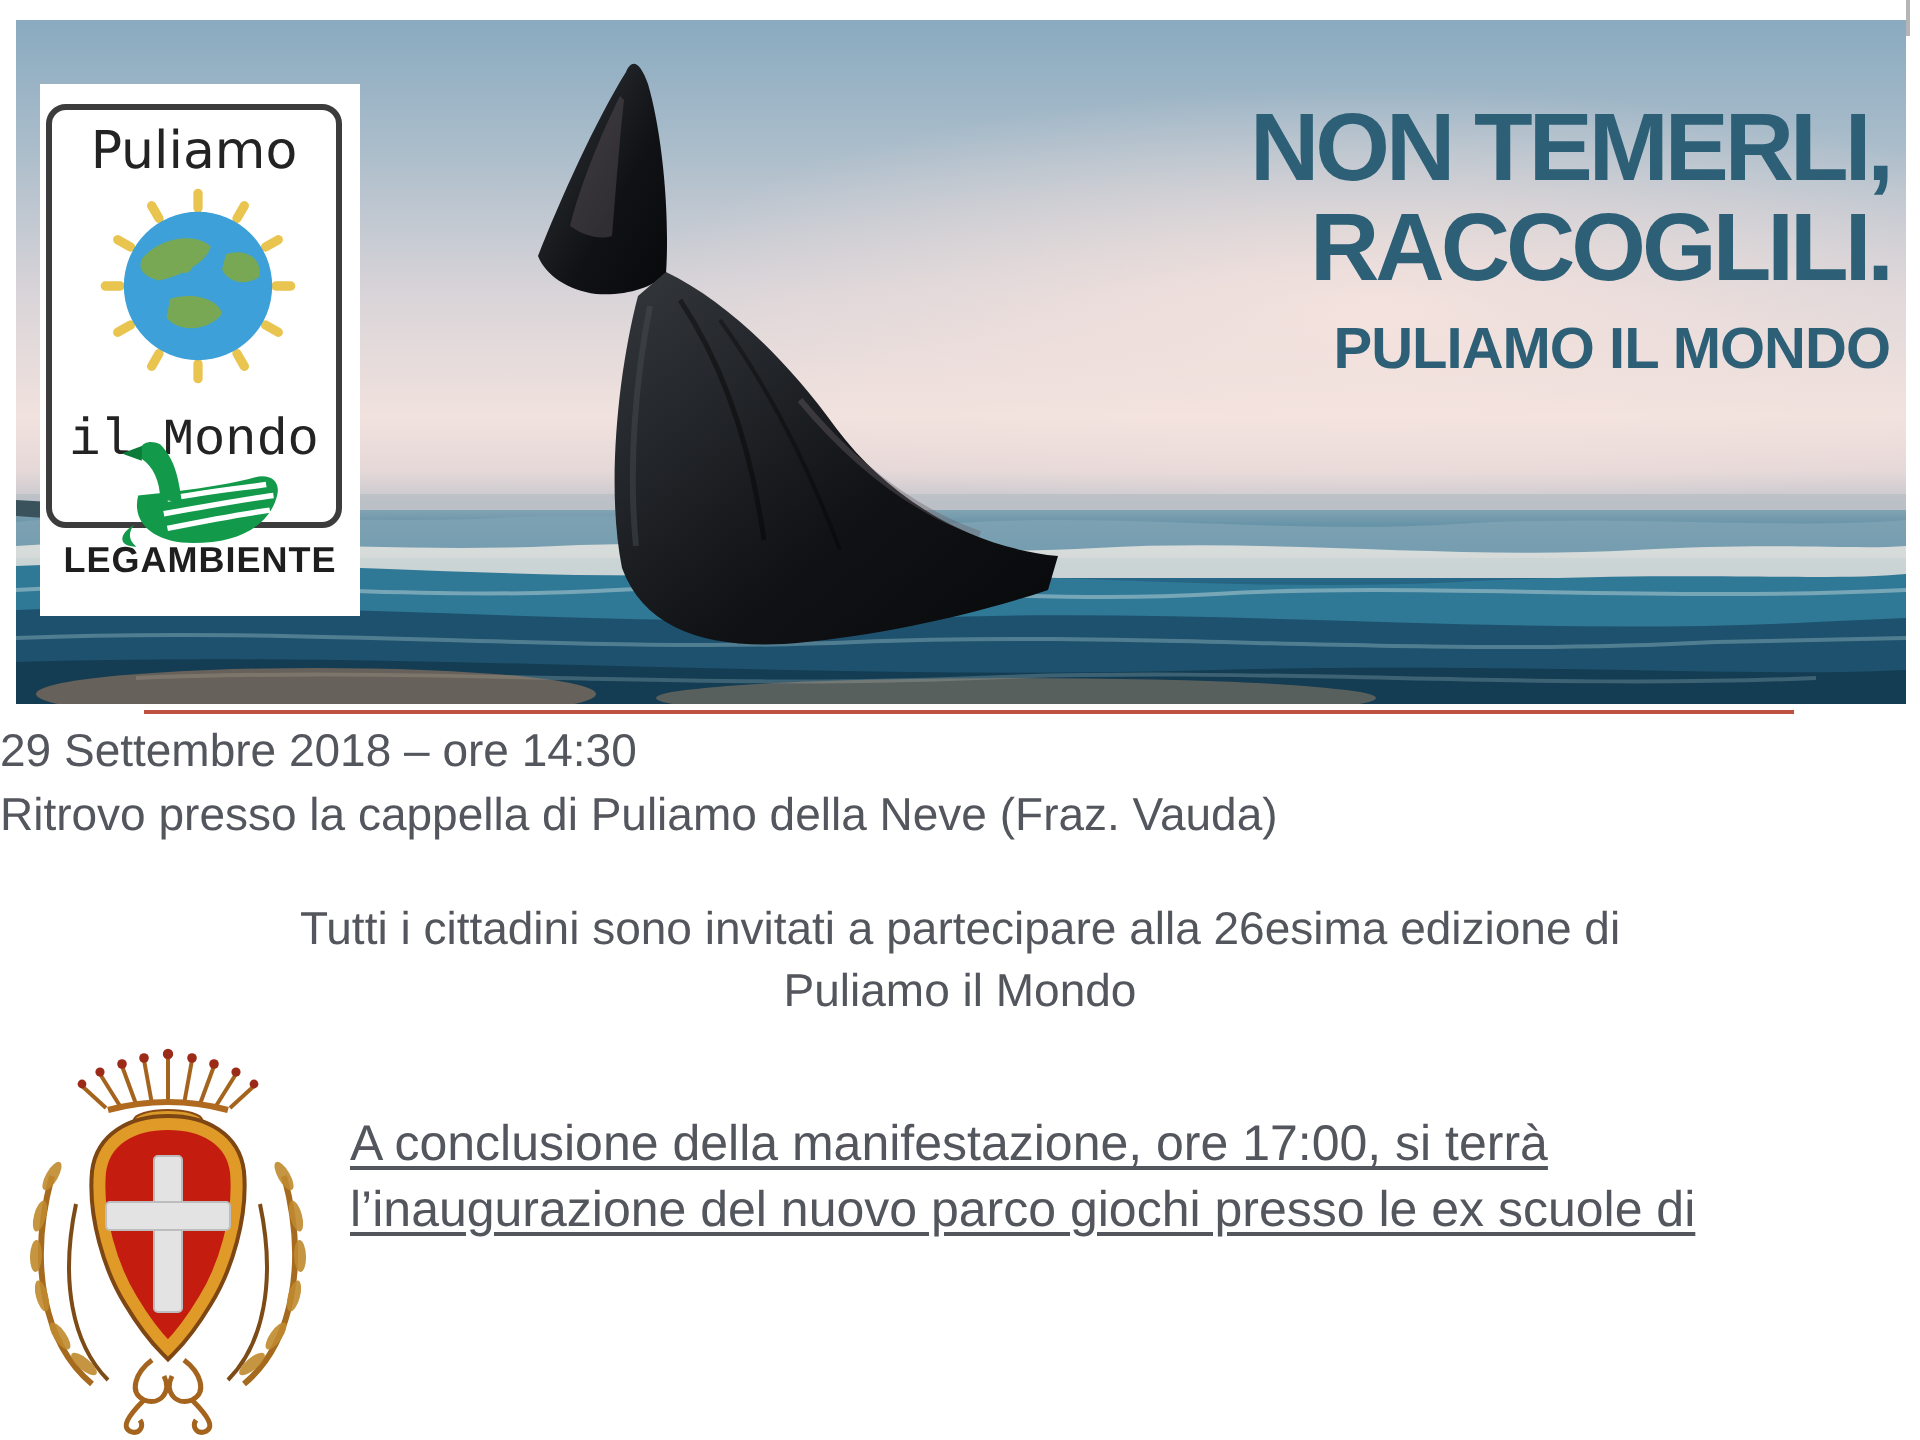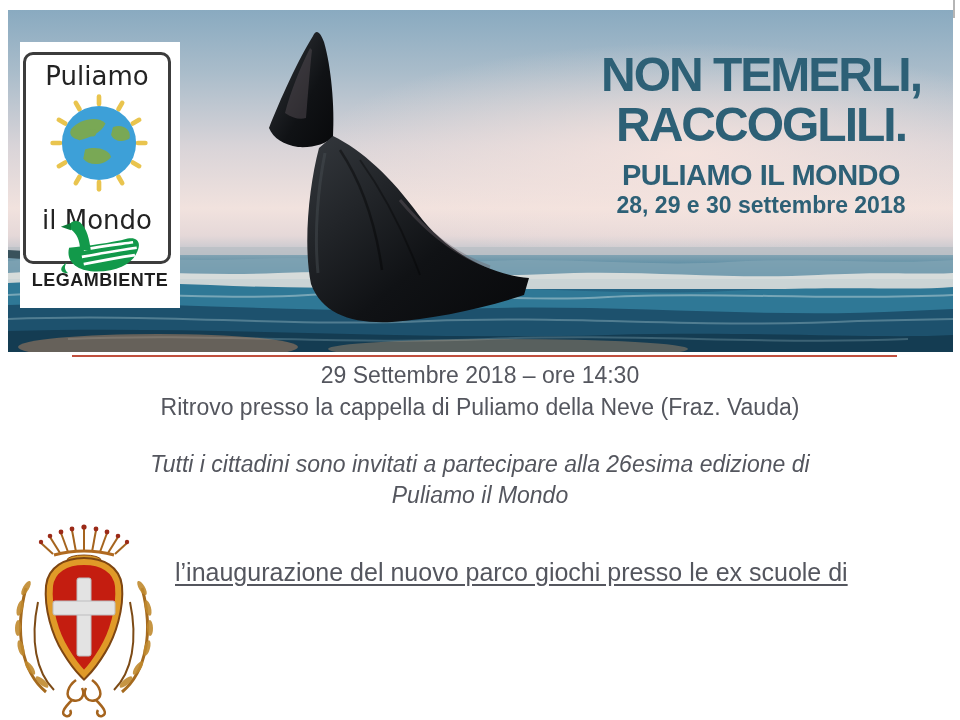--- a/index.html
+++ b/index.html
@@ -16,44 +16,44 @@
   .sea{position:absolute;left:0;bottom:0;width:945px;height:105px;}
   .bag{position:absolute;left:232px;top:8px;width:295px;height:322px;}
 
   
   .logo-card{position:absolute;left:12px;top:32px;width:160px;height:266px;background:#ffffff;}
   .logo-frame{position:absolute;left:3px;top:10px;width:148px;height:212px;box-sizing:border-box;
     border:3px solid #3c3c3c;border-radius:10px;background:#fff;}
   .logo-word{position:absolute;left:0;width:100%;text-align:center;color:#232323;
     font-size:26px;font-family:"DejaVu Sans",sans-serif;}
   .logo-word.w1{top:6px;}
-  .logo-word.w2{top:150px;}
+  .logo-word.w2{top:150px;font-family:Liberation Mono, monospace;}
   .earth{position:absolute;left:22px;top:36px;width:102px;height:104px;}
   .swan{position:absolute;left:28px;bottom:-16px;width:96px;height:64px;}
   .logo-org{position:absolute;left:0;top:228px;width:100%;text-align:center;
     font-weight:bold;font-size:18px;letter-spacing:.5px;color:#1e1e1e;}
 
   
-  .headline{position:absolute;top:40px;right:32px;text-align:center;
+  .headline{position:absolute;top:40px;right:8px;text-align:right;
     color:var(--headline-blue,#2d6076);}
   .hl1{font-size:48px;line-height:50px;font-weight:bold;letter-spacing:-2px;}
   .hl2{font-size:29px;line-height:32px;font-weight:bold;letter-spacing:-.5px;margin-top:9px;}
   .hl3{font-size:23px;line-height:25px;font-weight:bold;margin-top:2px;}
 
   
   .corner-tick{position:absolute;left:953px;top:0;width:2px;height:18px;background:#b5b5b5;}
   .divider{position:absolute;left:72px;top:355px;width:825px;height:2px;
     background:var(--divider-red,#c0503e);}
 
   
-  .evt{position:absolute;left:0;width:960px;text-align:center;white-space:nowrap;
+  .evt{position:absolute;left:0;width:960px;text-align:left;white-space:nowrap;
     color:var(--body-gray,#54565e);font-size:23px;}
   .evt.l1{top:362px;}
   .evt.l2{top:394px;}
-  .invite{position:absolute;left:0;top:449px;width:960px;text-align:center;font-style:italic;
+  .invite{position:absolute;left:0;top:449px;width:960px;text-align:center;
     color:var(--body-gray,#54565e);font-size:23px;line-height:31px;}
   .invite div{white-space:nowrap;}
   .closing{position:absolute;left:175px;top:556px;width:740px;
     color:var(--body-gray,#54565e);font-size:25px;line-height:33px;}
   .closing div{text-decoration:underline;text-underline-offset:3px;}
 
   .coa{position:absolute;left:6px;top:522px;width:156px;height:196px;}
 </style>
 </head>
 <body>
@@ -143,21 +143,20 @@
           <path d="M 12,54 C 3,59 3,66 13,66 C 8,62 9,57 12,54 Z" fill="#12994a"></path>
         </svg>
       </div>
       <div class="logo-org">LEGAMBIENTE</div>
     </div>
 
     <div class="headline">
       <div class="hl1">NON TEMERLI,</div>
       <div class="hl1">RACCOGLILI.</div>
       <div class="hl2">PULIAMO IL MONDO</div>
-      <div class="hl3">28, 29 e 30 settembre 2018</div>
     </div>
   </div>
 
   <div class="corner-tick"></div>
 
   <div class="divider"></div>
 
   <div class="evt l1">29 Settembre 2018 – ore 14:30</div>
   <div class="evt l2">Ritrovo presso la cappella di Puliamo della Neve (Fraz. Vauda)</div>
 
@@ -224,16 +223,17 @@
 
     <g fill="none" stroke="#a5641e" stroke-width="2.5">
       <path d="M 70,158 C 62,164 58,174 66,178 C 74,181 80,174 76,166"></path>
       <path d="M 86,158 C 94,164 98,174 90,178 C 82,181 76,174 80,166"></path>
       <path d="M 66,178 C 58,186 54,192 60,194 C 64,195 66,191 64,188"></path>
       <path d="M 90,178 C 98,186 102,192 96,194 C 92,195 90,191 92,188"></path>
     </g>
   </svg>
 
   <div class="closing">
+    <div>A conclusione della manifestazione, ore 17:00, si terrà</div>
     <div>l’inaugurazione del nuovo parco giochi presso le ex scuole di</div>
   </div>
 
 </div>
 
 </body></html>

